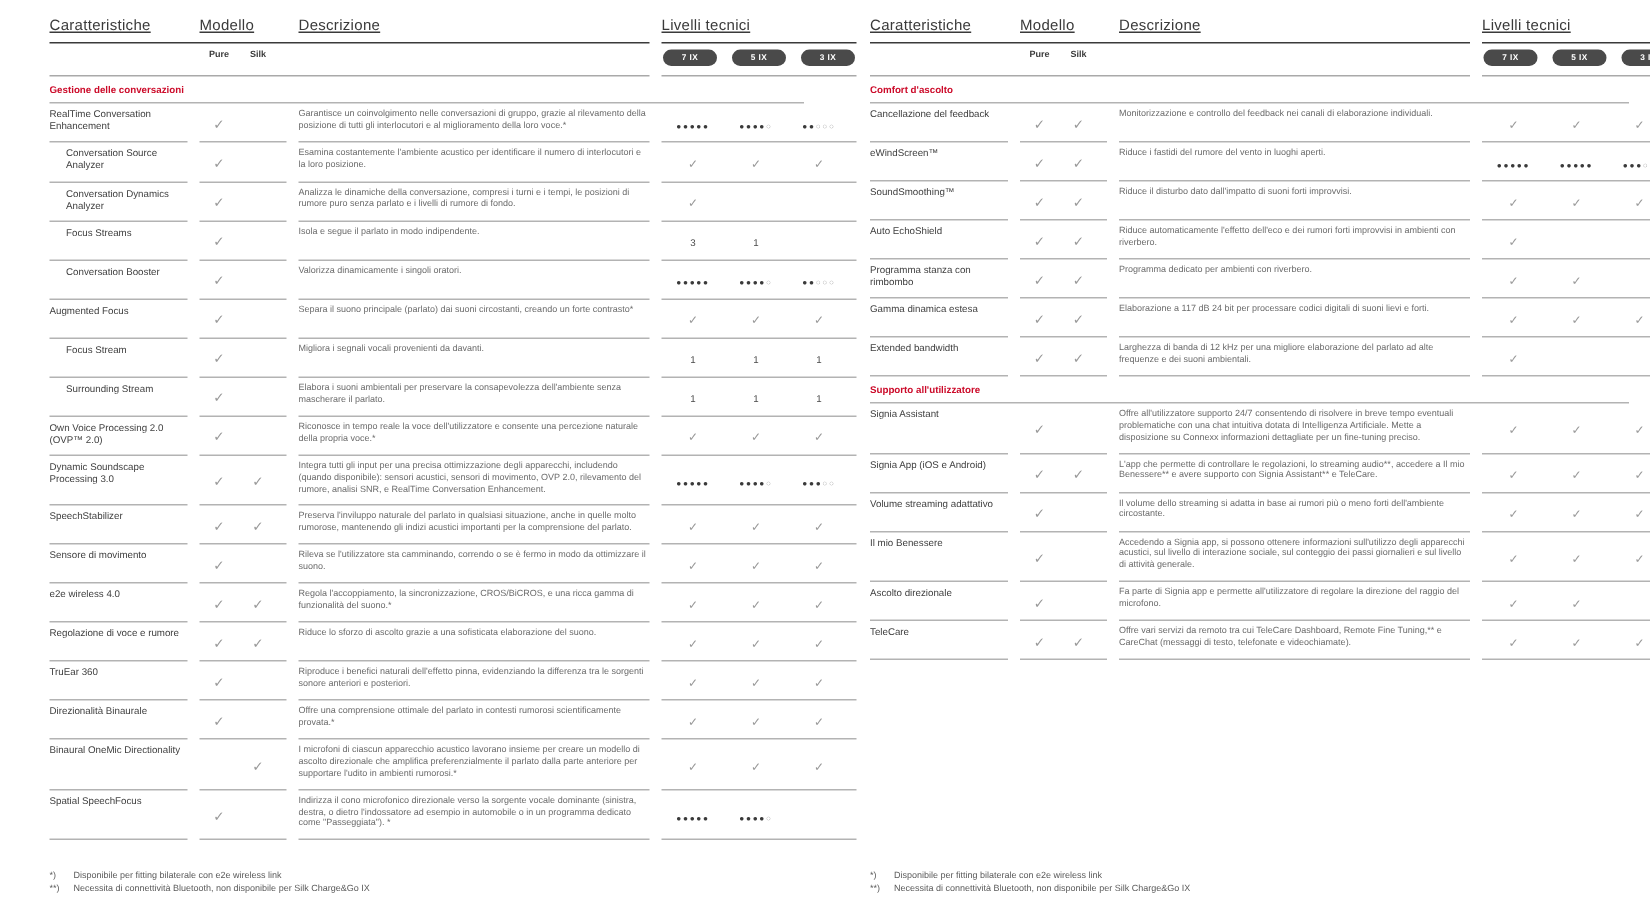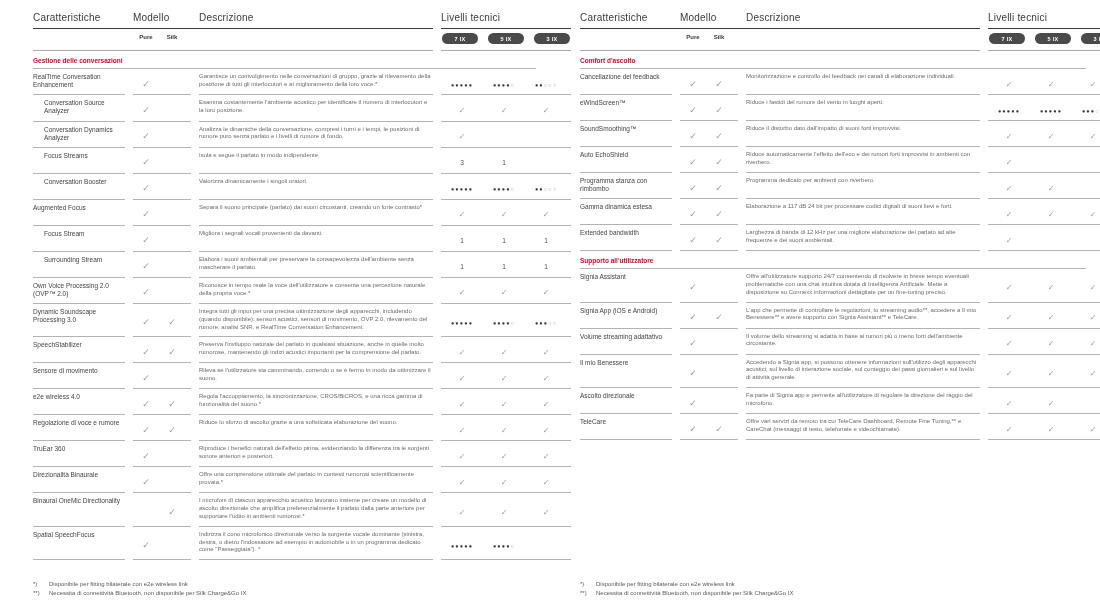--- a/index.html
+++ b/index.html
@@ -2,21 +2,21 @@
 <html><head>
 <meta charset="utf-8">
 <style>
   html,body{margin:0;padding:0;background:#fff;}
   body{width:1100px;height:610px;overflow:hidden;font-family:"Liberation Sans",sans-serif;color:#4a4a4a;}
   .page{display:flex;width:1100px;height:610px;box-sizing:border-box;}
   .half{width:550px;box-sizing:border-box;display:flex;flex-direction:column;padding:12px 14px 12px 33px;}
   .half.right{padding-left:30px;}
 
   .thead{display:grid;grid-template-columns:92px 58px 234px 130px;column-gap:8px;}
-  .h-title{font-size:10px;color:#3a3a3a;padding-bottom:5px;letter-spacing:.2px;}
+  .h-title{font-size:10px;color:#3a3a3a;padding-bottom:5px;letter-spacing:.2px;text-decoration:underline;}
   .hline-dark{grid-column:1/4;border-top:1.4px solid #3a3a3a;height:0;}
   .hline-dark2{grid-column:4/5;border-top:1.4px solid #3a3a3a;height:0;}
   .sub-mod{grid-column:2/3;display:flex;padding-top:5px;}
   .sub-mod span{width:26px;font-size:6px;font-weight:bold;color:#3a3a3a;text-align:center;}
   .pills{grid-column:4/5;display:flex;justify-content:space-between;padding:4px 1px 0;}
   .pill{width:36px;height:11px;border-radius:6px;background:#4a4a4a;color:#fff;font-size:5.5px;font-weight:bold;display:flex;align-items:center;justify-content:center;letter-spacing:.3px;}
   .hline-lt{grid-column:1/4;border-top:1px solid #a9a9a9;height:0;margin-top:6px;}
   .hline-lt2{grid-column:4/5;border-top:1px solid #a9a9a9;height:0;margin-top:6px;}
 
   .rows{display:block;}

